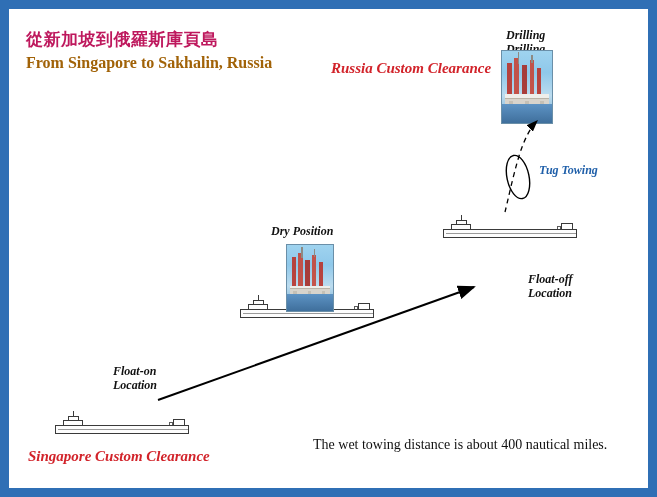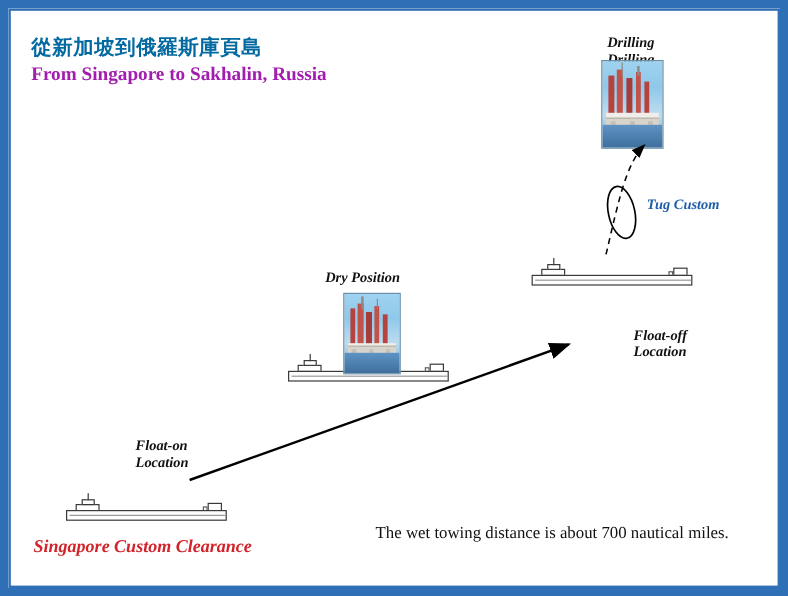--- a/index.html
+++ b/index.html
@@ -27,31 +27,31 @@
     left: 7px; top: 7px;
     width: 643px; height: 483px;
     box-sizing: border-box;
     border: 2px solid #2f6fb5;
     background: #ffffff;
   }
   .title-zh {
     position: absolute;
     left: 26px;
     top: 28px;
-    color: #0369a1;
+    color: #be185d;
     font-weight: bold;
     font-size: 17px;
     letter-spacing: 0.5px;
     white-space: nowrap;
   }
   .title-en {
     position: absolute;
     left: 26px;
     top: 54px;
-    color: #a21caf;
+    color: #a16207;
     font-weight: bold;
     font-size: 16px;
     white-space: nowrap;
     text-align: right;
   }
   .label-red {
     position: absolute;
     color: #d2232a;
     font-style: italic;
     font-weight: bold;
@@ -204,42 +204,43 @@
 <body>
 
 <div id="slide">
 
   <div class="border-outer"></div>
   <div class="border-inner"></div>
 
   <div class="title-zh">從新加坡到俄羅斯庫頁島</div>
   <div class="title-en">From Singapore to Sakhalin, Russia</div>
 
+  <div class="label-red" style="left:331px; top:60px;">Russia Custom Clearance</div>
   <div class="label-red" style="left:28px; top:448px;">Singapore Custom Clearance</div>
 
   <div class="label-black" style="left:506px; top:28px;">
     <span>Drilling</span><br>
     <span>Drilling</span>
   </div>
 
   <div class="label-black" style="left:271px; top:224px;">Dry Position</div>
 
   <div class="label-black" style="left:480px; top:272px;margin-left:48px;">
     <span>Float-off</span><br>
     <span>Location</span>
   </div>
 
   <div class="label-black" style="left:113px; top:364px;">
     <span>Float-on</span><br>
     <span>Location</span>
   </div>
 
-  <div class="label-blue" style="left:539px; top:163px;">Tug Custom</div>
-
-  <div class="note" style="left:313px; top:437px;">The wet towing distance is about 700 nautical miles.</div>
+  <div class="label-blue" style="left:539px; top:163px;">Tug Towing</div>
+
+  <div class="note" style="left:313px; top:437px;">The wet towing distance is about 400 nautical miles.</div>
 
   <div class="rig" style="left:501px; top:50px; width:50px; height:72px;">
     <div class="tower" style="left:10%; top:16%; width:9%; height:60%;"></div>
     <div class="tower t2" style="left:24%; top:10%; width:10%; height:66%;"></div>
     <div class="tower t3" style="left:40%; top:20%; width:9%; height:56%;"></div>
     <div class="tower t2" style="left:55%; top:13%; width:9%; height:63%;"></div>
     <div class="tower" style="left:70%; top:24%; width:8%; height:52%;"></div>
     <div class="derrick" style="left:31%; top:2%; width:3%; height:16%;"></div>
     <div class="derrick" style="left:58%; top:5%; width:3%; height:12%;"></div>
     <div class="white" style="left:6%; top:60%; width:88%; height:6%;"></div>

